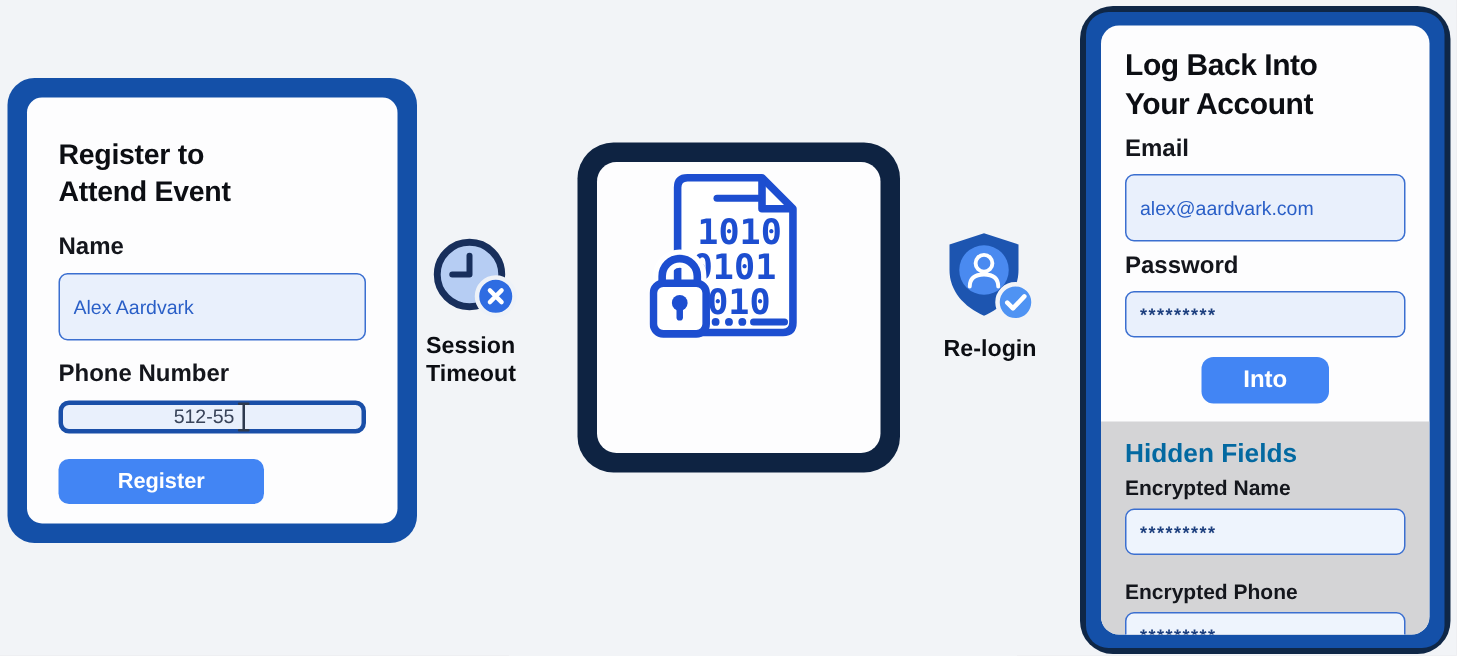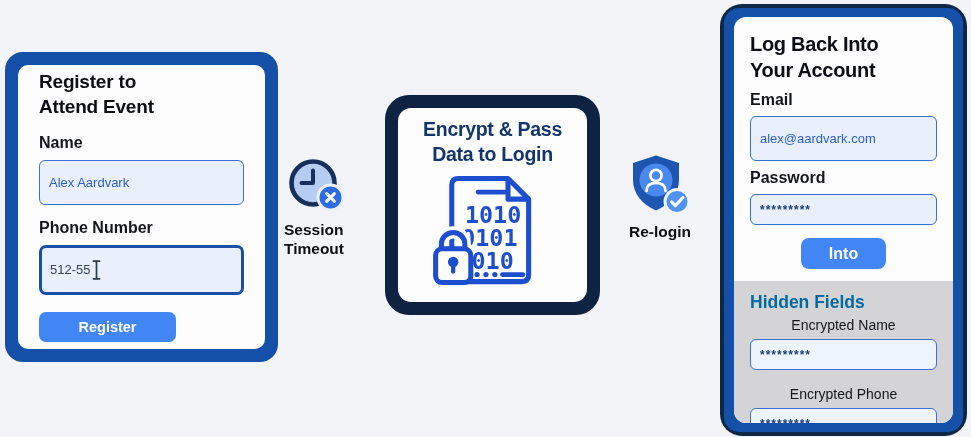--- a/index.html
+++ b/index.html
@@ -9,39 +9,39 @@
     background:#f2f4f7; overflow:hidden;
     font-family:"Liberation Sans", sans-serif;
     color:#0d0f14;
   }
   
   .blue-shell { background:#1450a8; border-radius:18px; padding:13px; height:100%; }
   .white-inner { background:#fdfdfe; border-radius:10px; height:100%; }
 
   
   .register-card { position:absolute; left:5px; top:52px; width:273px; height:310px; }
-  .register-card .white-inner { padding:4px 21px 0 21px; }
+  .register-card .white-inner { padding:26px 21px 0 21px; }
   .card-title {
     font-size:19px; font-weight:bold; letter-spacing:-0.2px;
     line-height:1.34; white-space:pre-line; color:#0c0e13;
   }
   .fld-label { font-size:16px; font-weight:bold; color:#14161c; }
   .field {
     display:block; width:100%; height:45px;
     background:#e9f0fc; border:1.5px solid #3b6fd0; border-radius:6px;
     color:#2a5fc7; font-size:13px; padding:0 9px;
     font-family:"Liberation Sans", sans-serif; outline:none;
   }
   .register-card .fld-label { margin-top:14px; }
   .register-card .field { margin-top:8px; }
   .phone-field {
-    margin-top:8px; width:100%; height:50px;
+    margin-top:8px; width:100%; height:22px;
     background:#e9f0fc; border:3px solid #1a4fa8; border-radius:7px;
     display:flex; align-items:center; padding:0 8px;
-    color:#39445a; font-size:13px;
+    color:#39445a; font-size:13px;justify-content:center;
   }
   .caret-icon { margin-left:2px; display:inline-flex; }
   .btn {
     display:block; border:none; background:#4285f4; color:#fff;
     font-weight:bold; font-family:"Liberation Sans", sans-serif;
     border-radius:7px; cursor:pointer;
   }
   .register-btn { margin-top:17px; width:137px; height:30px; font-size:14.5px; }
 
   
@@ -78,21 +78,21 @@
   }
   .login-top .fld-label { margin-top:8px; }
   .login-top .field { margin-top:7px; }
   .stars { color:#1d3f7e; font-size:12px; font-weight:bold; letter-spacing:1px; }
   .pw-field { height:31px; }
   .login-btn { margin:13px auto 0 auto; width:85px; height:31px; font-size:16px; border-radius:8px; }
   .hidden-section {
     margin-top:12px; flex:1; background:#d4d4d6; padding:11px 16px 0 16px;
   }
   .hidden-title { font-size:17.5px; font-weight:bold; color:#0369a1; }
-  .hidden-label { margin-top:4px; font-size:14px; font-weight:normal; color:#14161c;text-align:center; }
+  .hidden-label { margin-top:4px; font-size:14px; font-weight:bold; color:#14161c; }
   .hidden-label.second { margin-top:16px; }
   .hidden-section .field { margin-top:6px; height:31px; background:#eef4fd; }
 </style>
 </head>
 <body>
 
 <div id="canvas">
 
   <div class="register-card">
     <div class="blue-shell">
@@ -127,22 +127,20 @@
         <path d="M42.6 36.6 l7.8 7.8 M50.4 36.6 l-7.8 7.8" stroke="#ffffff" stroke-width="2.9" stroke-linecap="round"></path>
       </svg>
     </span>
     <div class="flow-label">Session
 Timeout</div>
   </div>
 
   <div class="encrypt-card">
     <div class="navy-shell">
       <div class="white-inner">
-        <div class="encrypt-title">Encrypt &amp; Pass
-Data to Login</div>
 
         <span class="encrypt-icon">
           <svg width="120" height="124" viewBox="0 0 128 132" aria-hidden="true">
 
             <path d="M80 10 H27 q-7 0 -7 7 V113 q0 7 7 7 H95 q7 0 7 -7 V32 Z" fill="#ffffff" stroke="#1d4ed0" stroke-width="5.4" stroke-linejoin="round"></path>
             <path d="M80 10 V32 H102" fill="none" stroke="#1d4ed0" stroke-width="5.4" stroke-linejoin="round"></path>
 
             <path d="M48 24.5 H77" stroke="#1d4ed0" stroke-width="5" stroke-linecap="round"></path>
 
             <text x="34" y="57" font-family="'DejaVu Sans Mono', monospace" font-weight="bold" font-size="25" fill="#1d4ed0">1010</text>

